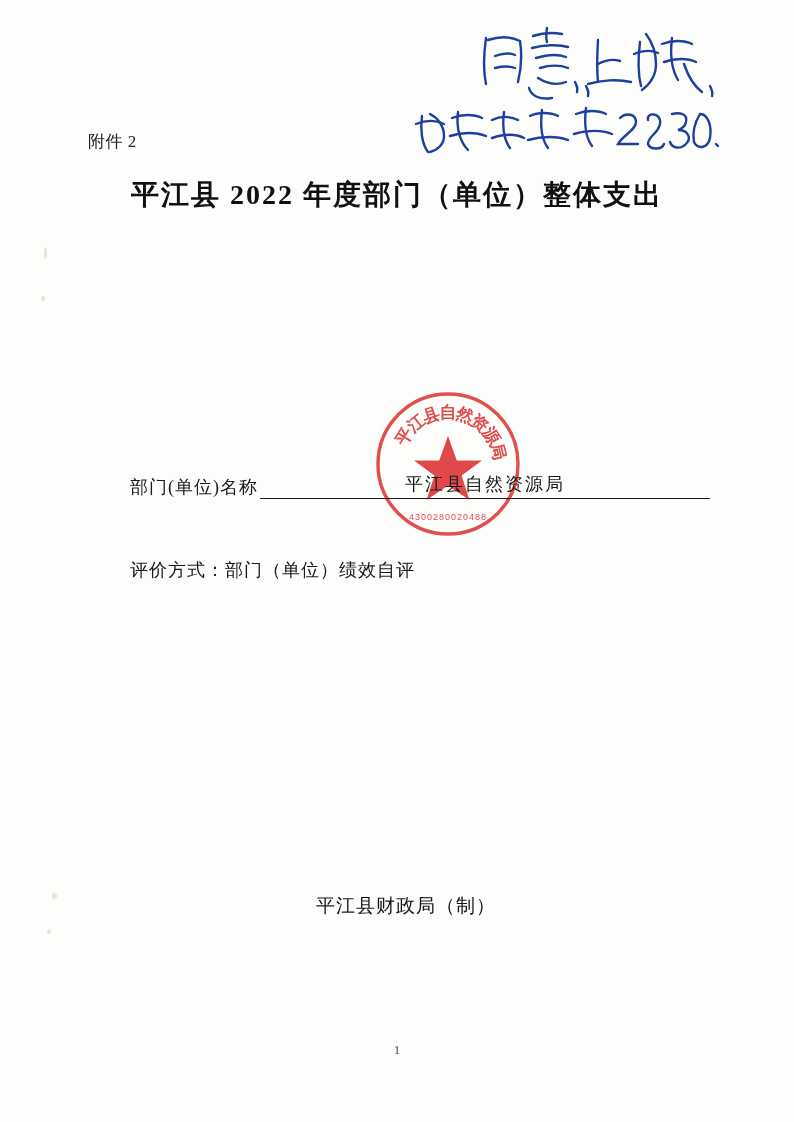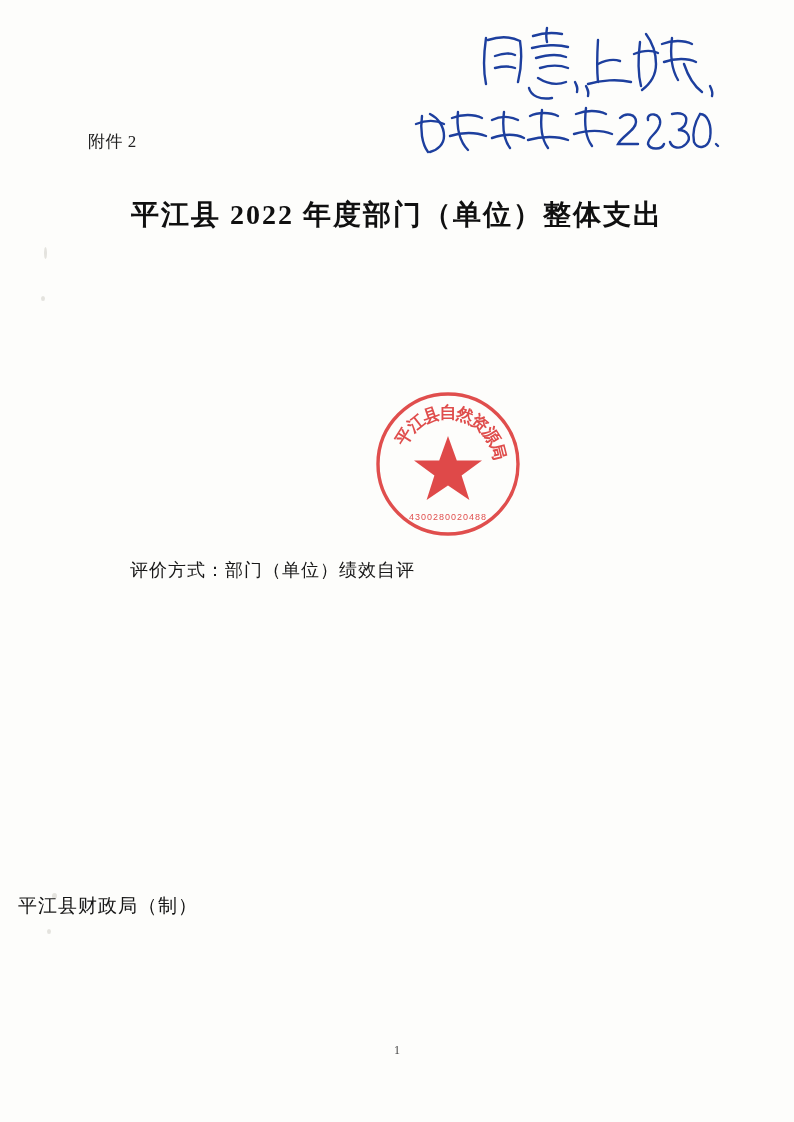--- a/index.html
+++ b/index.html
@@ -34,21 +34,21 @@
     top: 130px;
     font-size: 17px;
     letter-spacing: .5px;
     color: #222;
   }
 
   .doc-title {
     position: absolute;
     left: 0;
     right: 0;
-    top: 188px;
+    top: 168px;
     text-align: center;
     font-size: 28px;
     font-weight: bold;
     letter-spacing: 2px;
     color: #101010;
     line-height: 1.95;
     font-family: "Liberation Serif", "DejaVu Serif", serif;
   }
   .doc-title .line2 { display: block; }
   .field-row {
@@ -92,20 +92,21 @@
     font-size: 19px;
     letter-spacing: 1px;
     color: #151515;
   }
   .report-date .gap { display: inline-block; width: 34px; }
   .issuer {
     position: absolute;
     left: 0;
     right: 0;
     top: 893px;
+    text-align: center;
     font-size: 19px;
     letter-spacing: 1px;
     color: #151515;
     padding-left: 18px;
   }
 
   .page-number {
     position: absolute;
     left: 0; right: 0;
     top: 1043px;
@@ -229,20 +230,24 @@
         <text transform="rotate(38 76 76)" x="76" y="76" text-anchor="middle" dy="-46">资</text>
         <text transform="rotate(57 76 76)" x="76" y="76" text-anchor="middle" dy="-46">源</text>
         <text transform="rotate(76 76 76)" x="76" y="76" text-anchor="middle" dy="-46">局</text>
       </g>
       <g fill="#d8201f" opacity="0.9" font-family="Liberation Sans, sans-serif" font-size="9" letter-spacing="1">
         <text x="76" y="132" text-anchor="middle">4300280020488</text>
       </g>
     </svg>
   </div>
 
+  <div class="field-name-row">
+    <span class="lbl">部门(单位)名称</span>
+    <span class="underline">平江县自然资源局</span>
+  </div>
 
   <div class="field-row field-2">评价方式：部门（单位）绩效自评</div>
 
 
   <div class="issuer">平江县财政局（制）</div>
 
   <div class="page-number">1</div>
 
 </div>
 

